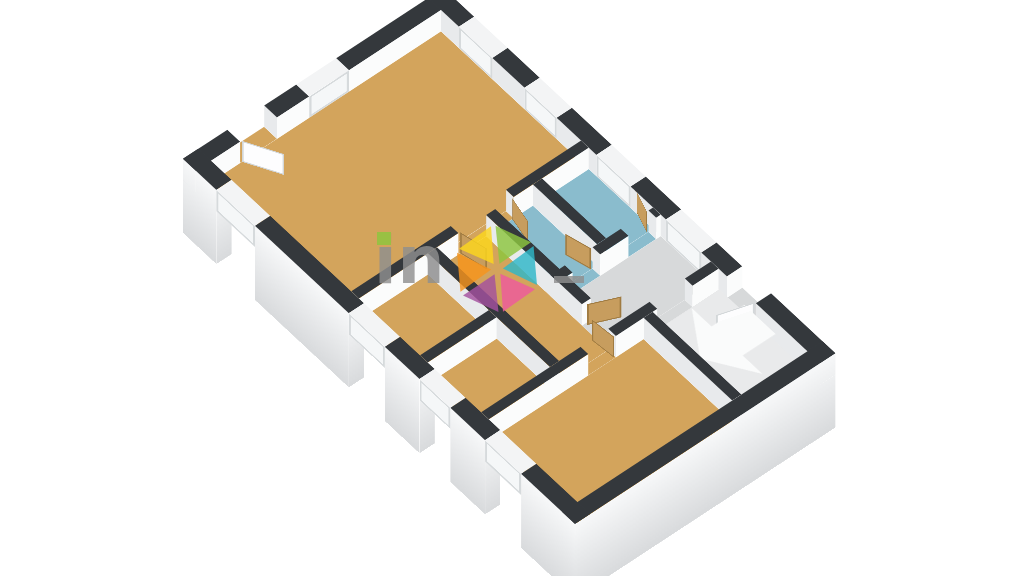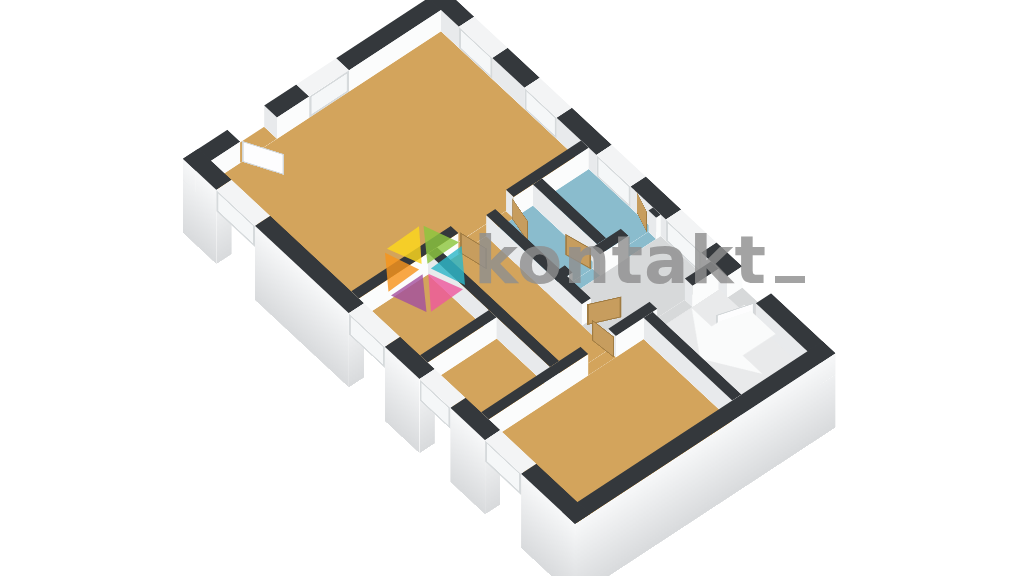--- a/index.html
+++ b/index.html
@@ -158,24 +158,27 @@
       <div class="face" style="left: 152px; top: 250px; width: 34px; height: 34px; background: rgb(199, 157, 94); box-sizing: border-box; border: 2px solid rgb(160, 123, 65); transform: rotateZ(78deg) rotateX(90deg);"></div>
       <div class="face" style="left: 220px; top: 250px; width: 34px; height: 34px; background: rgb(199, 157, 94); box-sizing: border-box; border: 2px solid rgb(160, 123, 65); transform: rotateZ(102deg) rotateX(90deg);"></div>
       <div class="face" style="left: 239px; top: 350px; width: 32px; height: 34px; background: rgb(199, 157, 94); box-sizing: border-box; border: 2px solid rgb(160, 123, 65); transform: rotateZ(-104deg) rotateX(90deg);"></div>
       <div class="face" style="left: 312px; top: 350px; width: 32px; height: 34px; background: rgb(199, 157, 94); box-sizing: border-box; border: 2px solid rgb(160, 123, 65); transform: rotateZ(-72deg) rotateX(90deg);"></div>
       <div class="face" style="left: 190px; top: 402px; width: 36px; height: 34px; background: rgb(199, 157, 94); box-sizing: border-box; border: 2px solid rgb(160, 123, 65); transform: rotateZ(24deg) rotateX(90deg);"></div>
       <div class="face" style="left: 184px; top: 452px; width: 32px; height: 34px; background: rgb(199, 157, 94); box-sizing: border-box; border: 2px solid rgb(160, 123, 65); transform: rotateZ(-95deg) rotateX(90deg);"></div>
       <div class="face" style="left: 320px; top: 508px; width: 42px; height: 34px; background: rgb(253, 253, 254); box-sizing: border-box; border: 2px solid rgb(211, 215, 217); transform: rotateZ(-163deg) rotateX(90deg);"></div>
     </div>
 
   <div id="watermark">
+    <span class="wm-prefix-wrap">
+      <span class="wm-text" style="color: rgb(143, 143, 143);">in</span>
+      <span class="wm-dot" style="background: rgb(141, 198, 63);"></span>
+    </span>
     <svg class="wm-logo" id="wmLogo" viewBox="0 0 100 100">
         <polygon points="46.6,49.1 11.2,33.3 43.9,10.4" fill="#fdd71e"></polygon>
         <polygon points="52.5,48.6 48.5,10.0 84.7,26.9" fill="#8dc63f"></polygon>
         <polygon points="56.0,53.5 87.3,30.7 90.8,70.5" fill="#2fb7c8"></polygon>
         <polygon points="53.4,58.9 88.8,74.7 56.1,97.6" fill="#ee5a9e"></polygon>
         <polygon points="47.5,59.4 51.5,98.0 15.3,81.1" fill="#a4519f"></polygon>
         <polygon points="44.0,54.5 12.7,77.3 9.2,37.5" fill="#f7941d"></polygon>
       </svg>
-    <span class="wm-text" style="color: rgb(143, 143, 143);">kontakt</span>
     <span class="wm-dash" style="background: rgb(143, 143, 143);"></span>
   </div>
 </div>
 
 </body></html>

